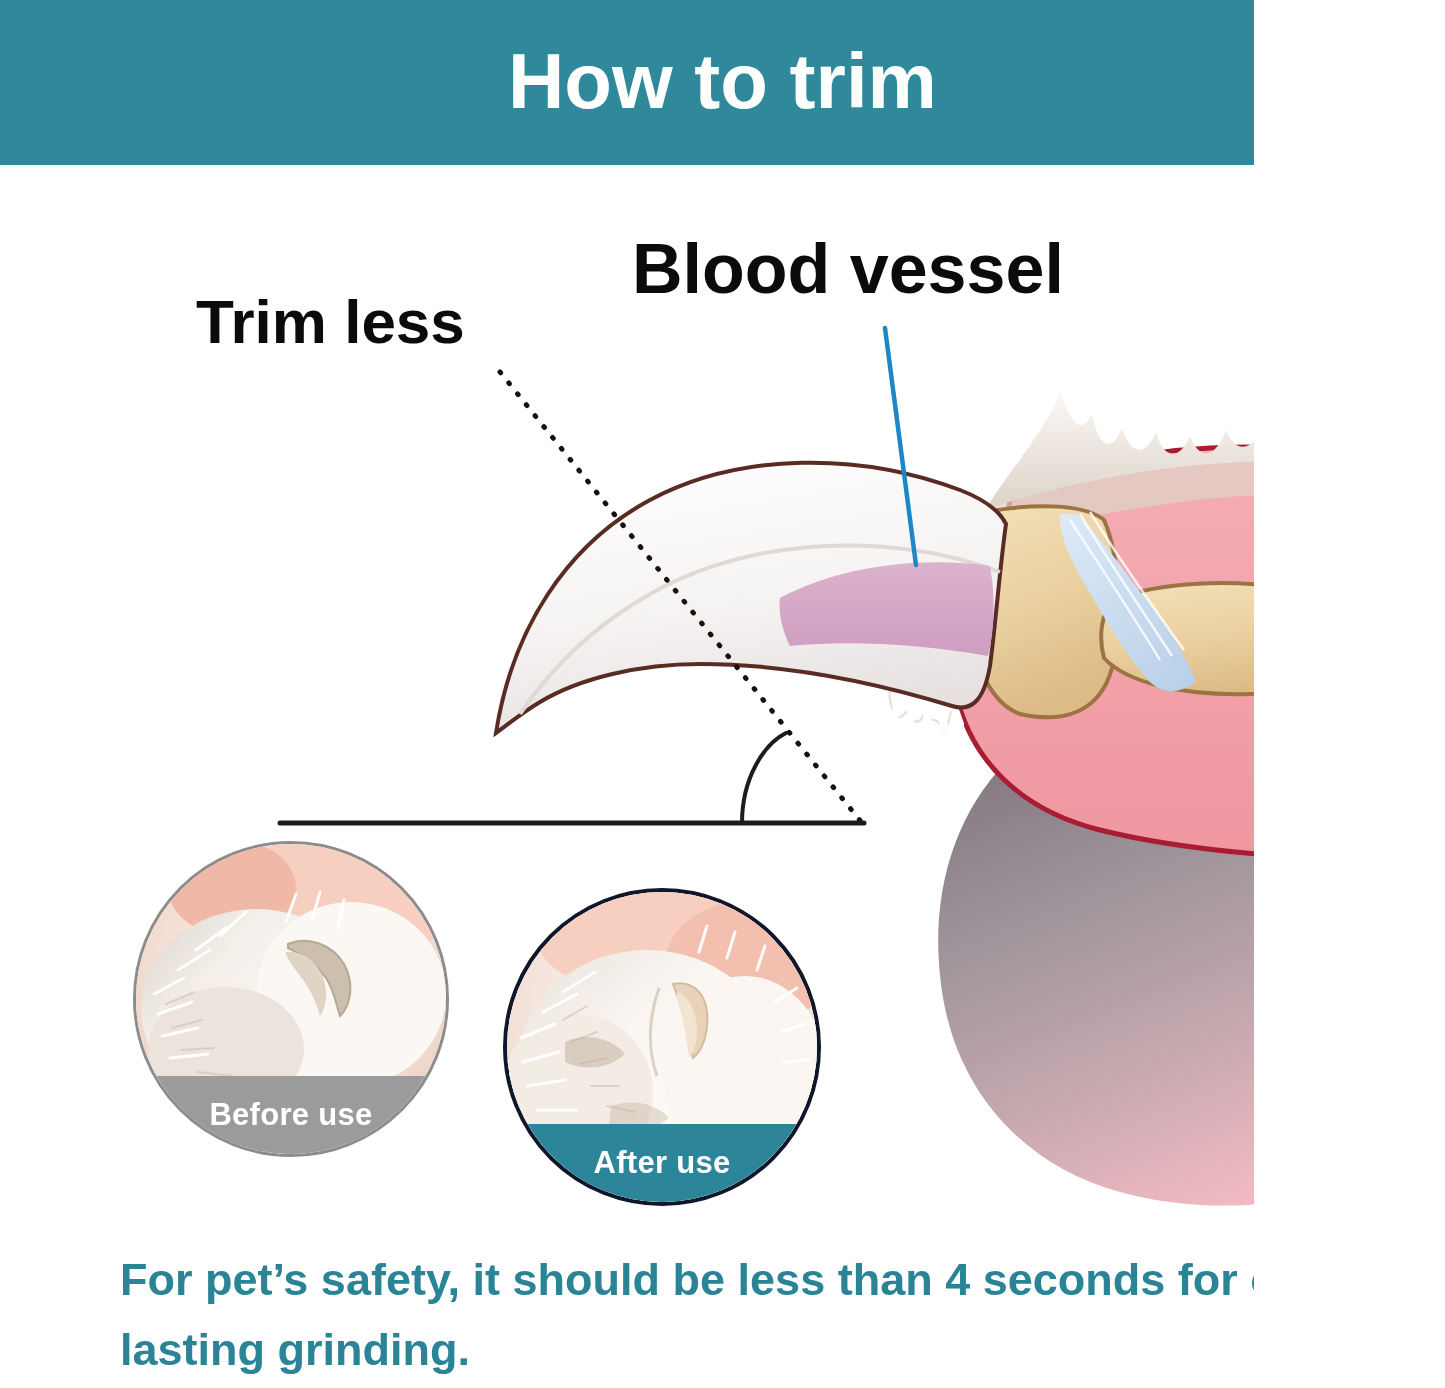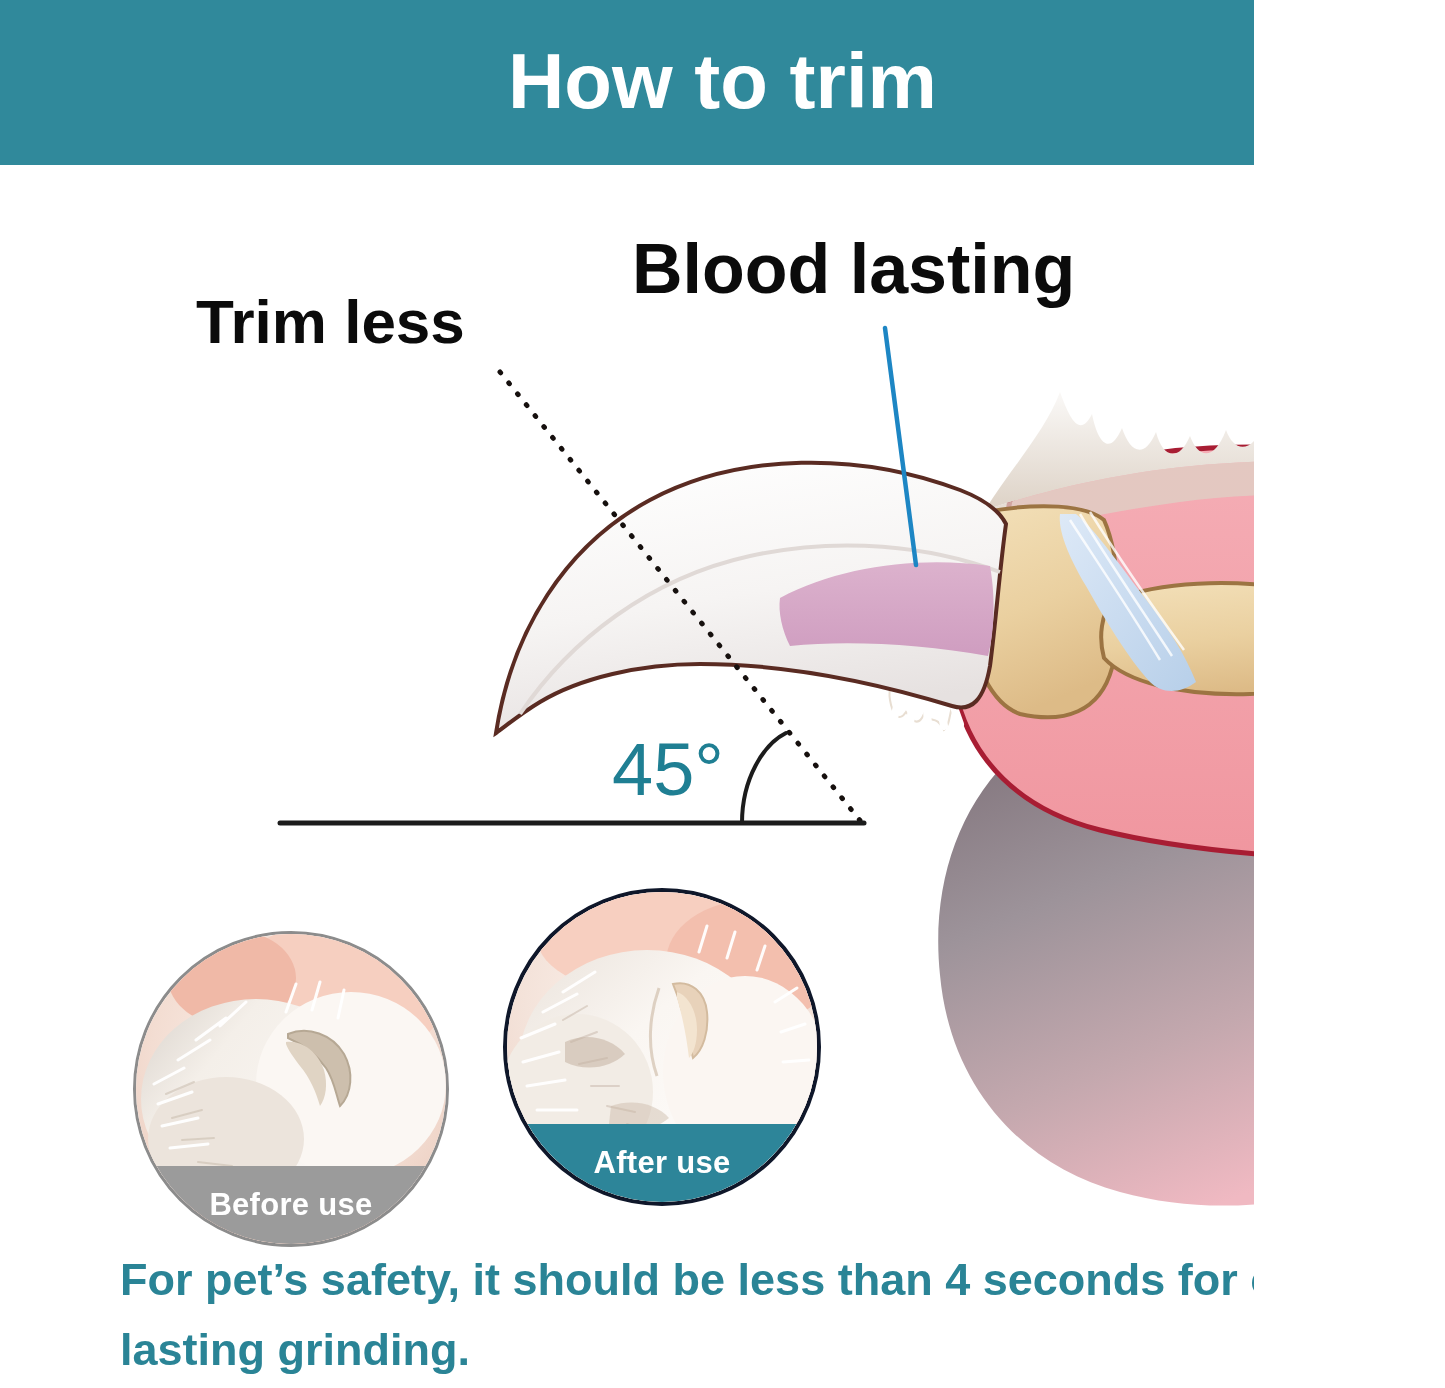--- a/index.html
+++ b/index.html
@@ -76,21 +76,21 @@
   
   .compare-circle {
     position: absolute;
     width: 310px;
     height: 310px;
     border-radius: 50%;
     overflow: hidden;
   }
   #circle-before {
     left: 133px;
-    top: 931px;
+    top: 841px;
     border: 3px solid #8c8c8c;
   }
   #circle-after {
     left: 503px;
     top: 888px;
     border: 4px solid #0f172a;
   }
   .circle-photo {
     position: absolute;
     inset: 0;
@@ -316,23 +316,22 @@
     <g>
       <line x1="280" y1="823" x2="864" y2="823" stroke="#1c1c1c" stroke-width="5" stroke-linecap="round"></line>
     </g>
     <g>
       <path d="M 742 823 C 742 778, 764 744, 786 733" fill="none" stroke="#1c1c1c" stroke-width="4" stroke-linecap="round"></path>
     </g>
   </svg>
 
   <div class="callout-label" id="label-trim-here">Trim less</div>
 
-  <div class="callout-label" id="label-blood-vessel">Blood lasting</div>
-
-  <div id="angle-value">45°</div>
+  <div class="callout-label" id="label-blood-vessel">Blood vessel</div>
+
 
   <div class="compare-circle" id="circle-before">
     <svg class="circle-photo" viewBox="0 0 310 310" xmlns="http://www.w3.org/2000/svg" preserveAspectRatio="none">
       <defs>
         <radialGradient id="bfBg" cx="0.5" cy="0.4" r="0.75">
           <stop offset="0%" stop-color="#fdf2ec"></stop>
           <stop offset="60%" stop-color="#f3ddd2"></stop>
           <stop offset="100%" stop-color="#e8c5b6"></stop>
         </radialGradient>
         <linearGradient id="bfFur" x1="0" y1="0" x2="1" y2="0.7">

